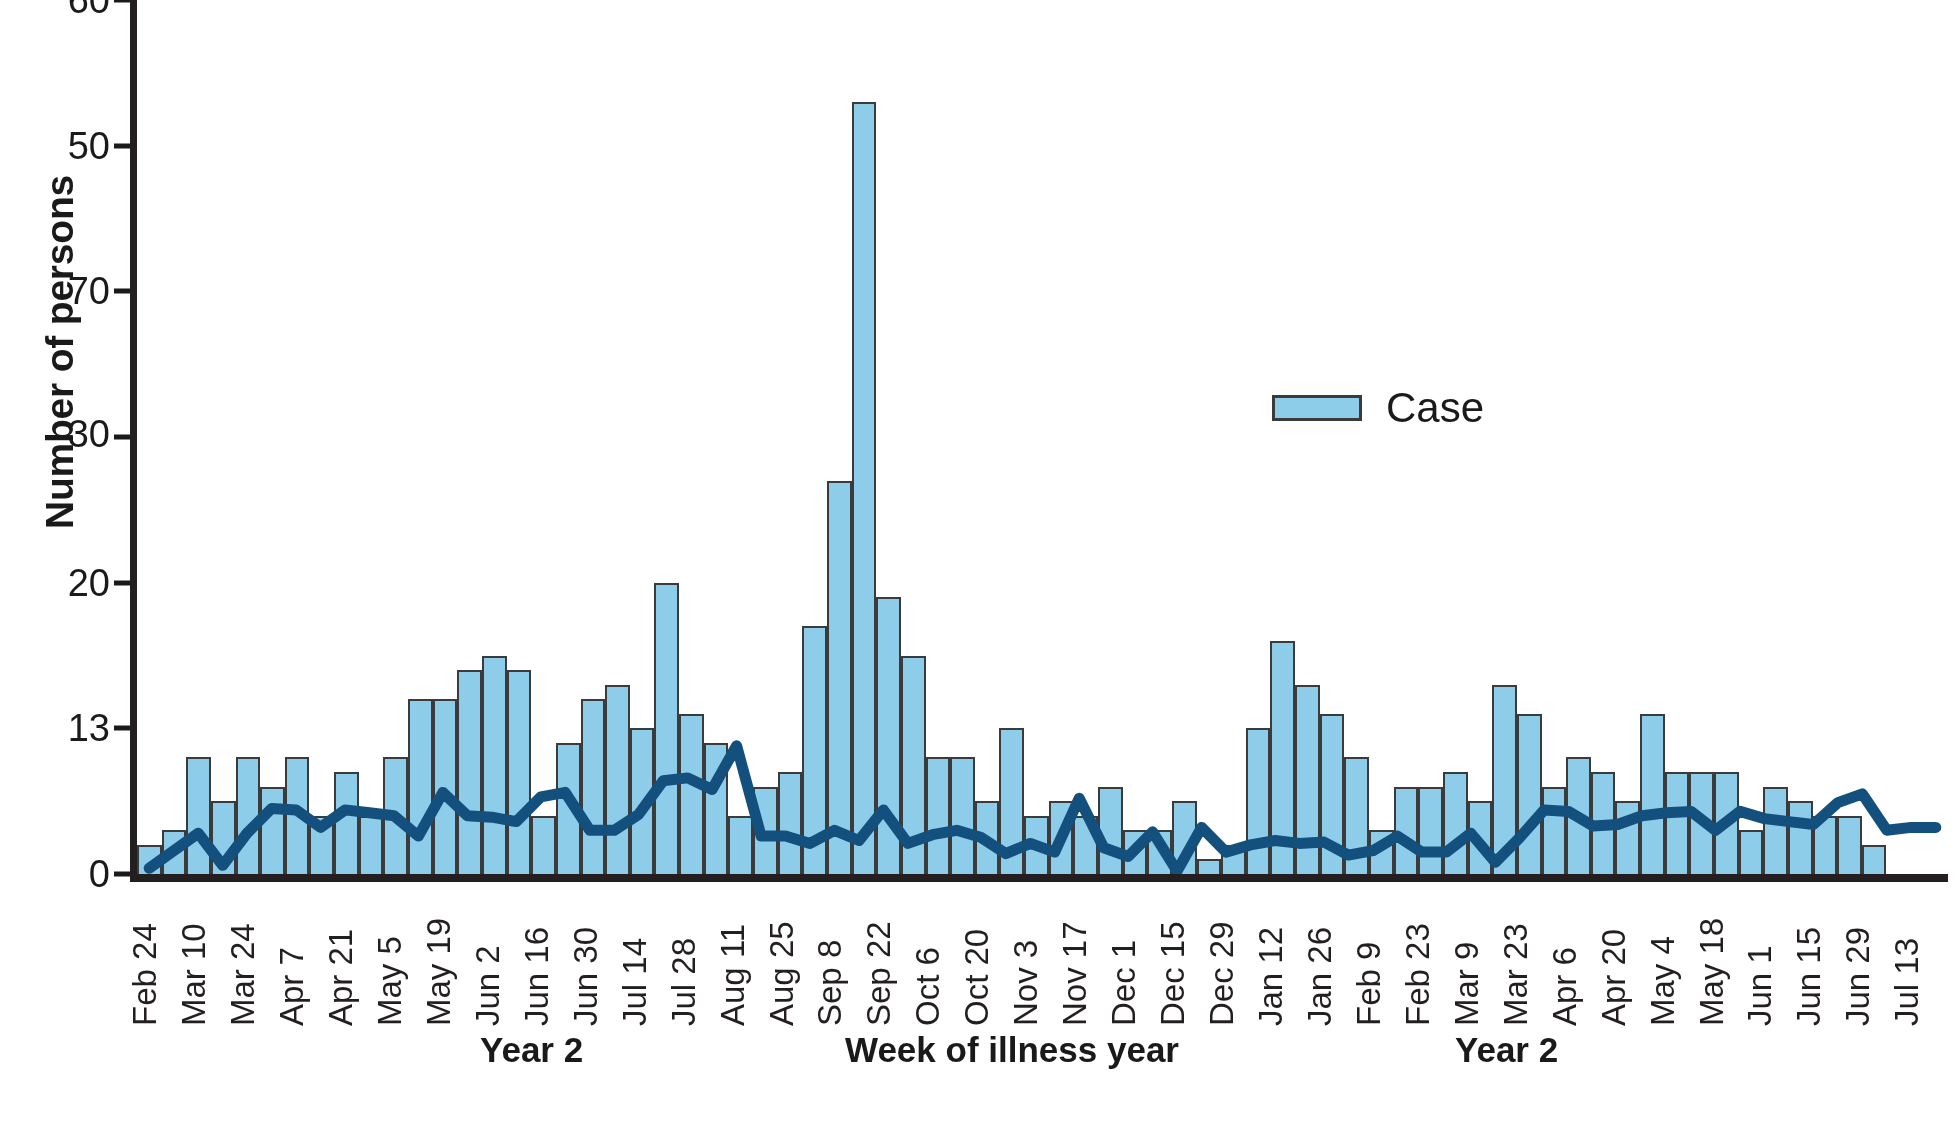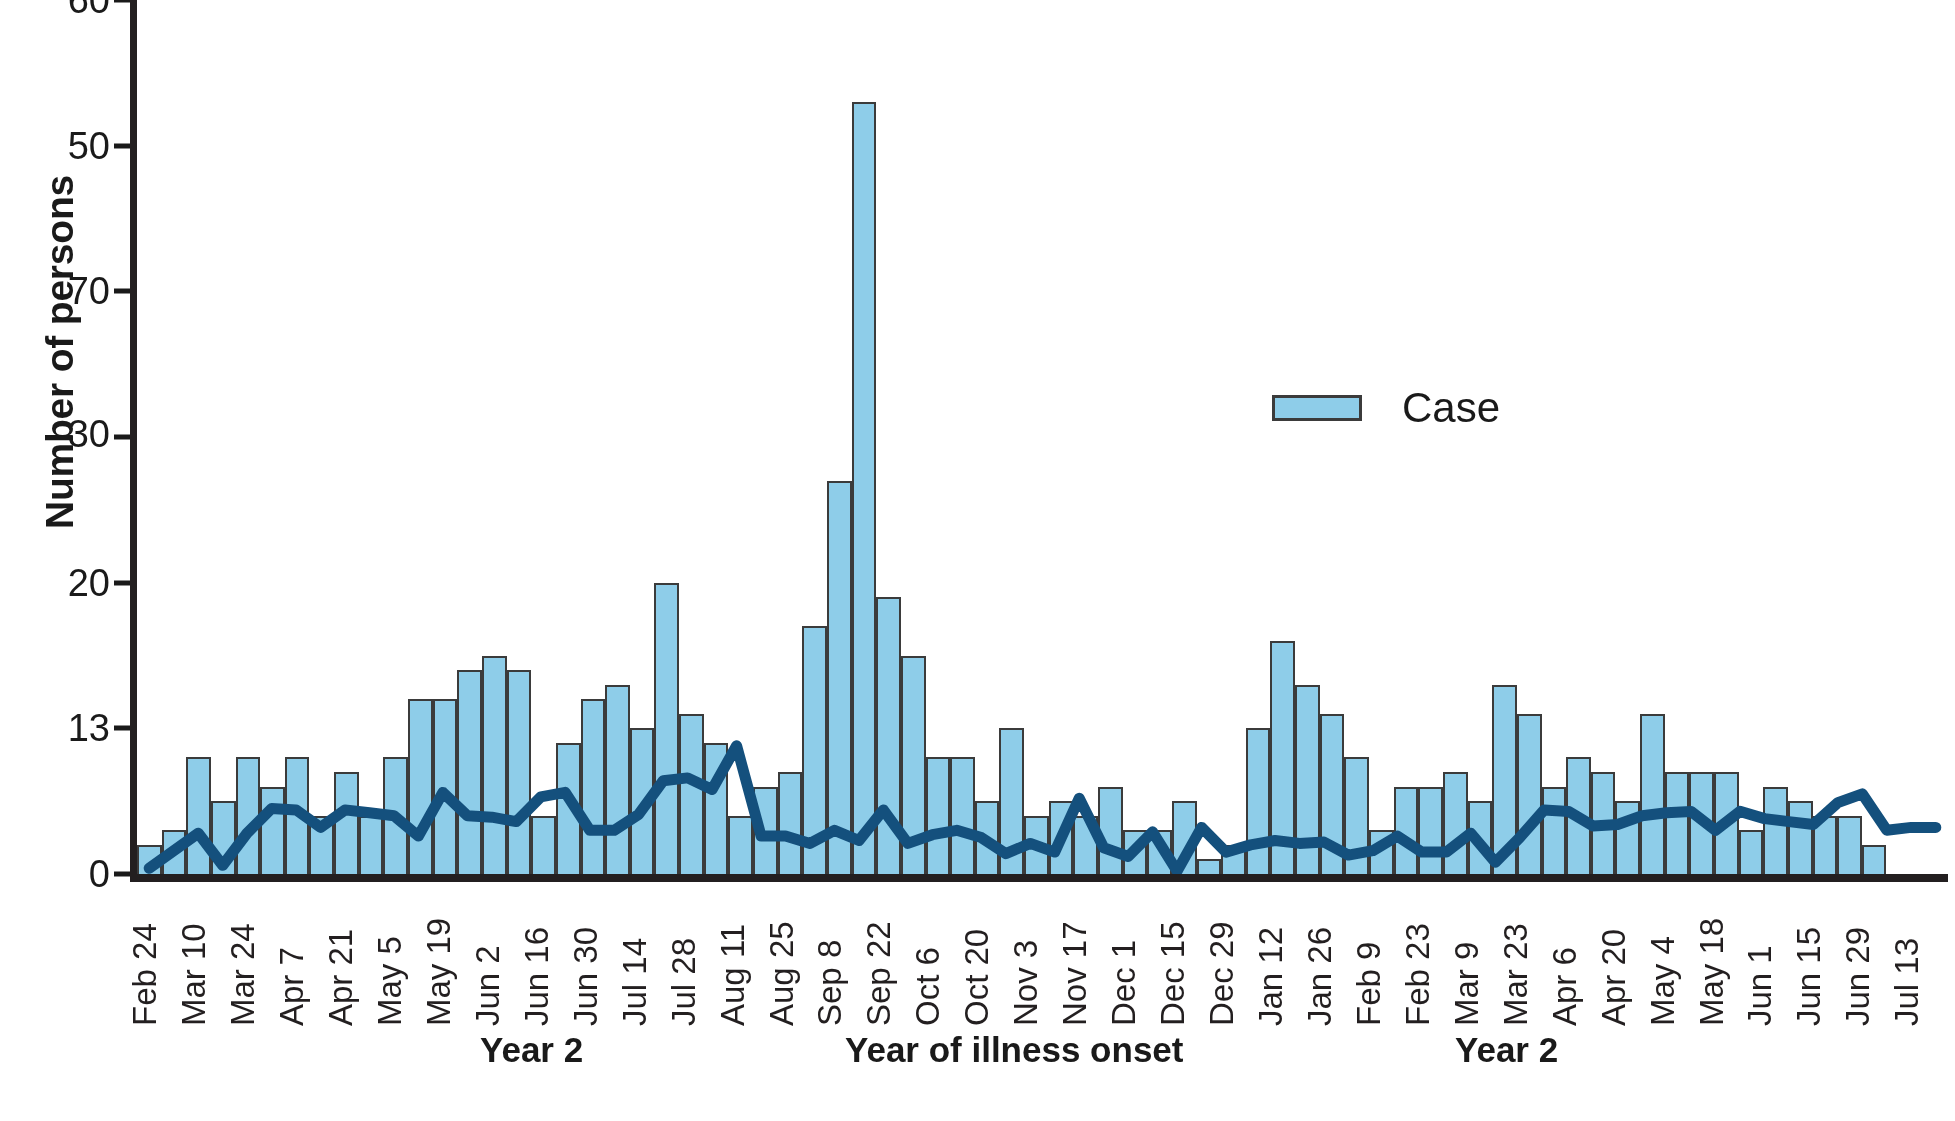--- a/index.html
+++ b/index.html
@@ -79,21 +79,21 @@
   #cap-year1{left:480px;top:1030px;}
   #cap-axis{left:845px;top:1030px;}
   #cap-year2{left:1455px;top:1030px;}
   #source{position:absolute;right:14px;top:1073px;font-size:33px;color:#1a1a1a;white-space:nowrap;}
 
   
   #legend{position:absolute;left:1272px;top:380px;width:470px;}
   .legend-row{display:flex;align-items:center;height:56px;}
   .legend-swatch-bar{width:90px;height:26px;background:#8ecde9;border:3px solid #3b3b3b;box-sizing:border-box;}
   .legend-swatch-line{width:90px;height:13px;background:#14507d;}
-  .legend-label{margin-left:40px;font-size:42px;color:#1a1a1a;white-space:nowrap;}
+  .legend-label{margin-left:24px;font-size:42px;color:#1a1a1a;white-space:nowrap;}
   .legend-row:nth-child(2){margin-top:14px;}
 </style>
 </head>
 <body>
 
 <div id="chart-root">
 
   <div class="ylabel">Number of persons</div>
 
   <div id="ytick-col">
@@ -299,21 +299,21 @@
       </div>
       <div class="xtickcell" style="left: 1713.34px;">
         <span class="xtick-text">Jun 29</span>
       </div>
       <div class="xtickcell" style="left: 1762.29px;">
         <span class="xtick-text">Jul 13</span>
       </div>
     </div>
 
   <div class="caption" id="cap-year1">Year 2</div>
-  <div class="caption" id="cap-axis">Year of illness onset</div>
+  <div class="caption" id="cap-axis">Week of illness year</div>
   <div class="caption" id="cap-year2">Year 2</div>
 
 
   <div id="legend">
     <div class="legend-row">
       <span class="legend-swatch-bar"></span>
       <span class="legend-label">Case</span>
     </div>
   </div>
 

